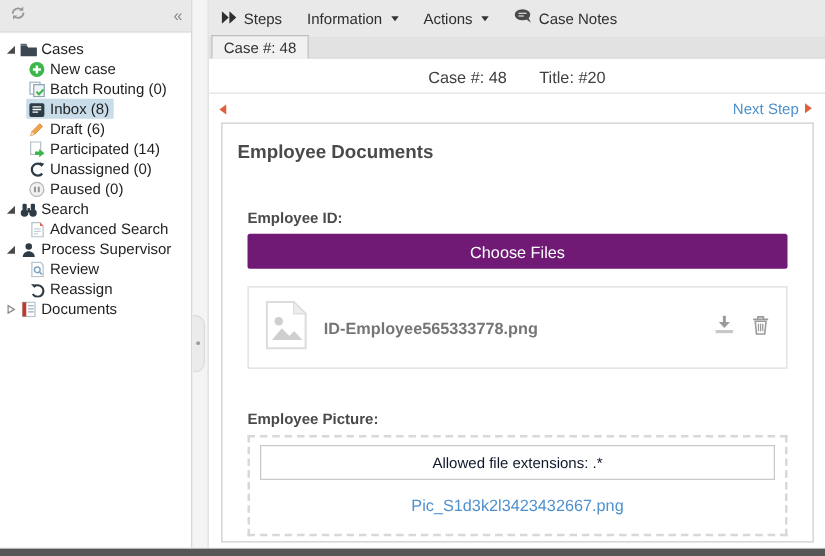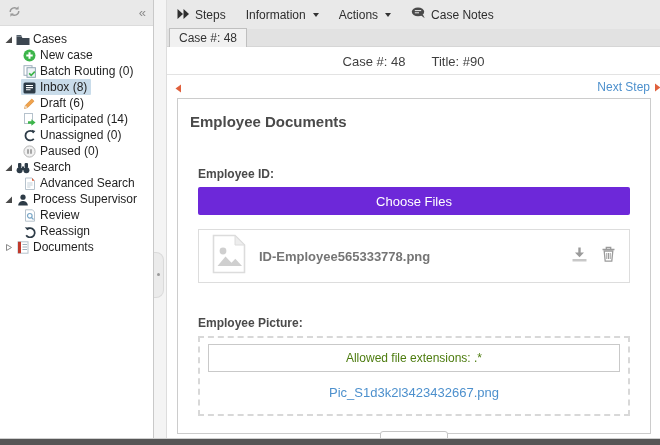--- a/index.html
+++ b/index.html
@@ -37,38 +37,38 @@
   .caret { width:0; height:0; border-left:3.5px solid transparent; border-right:3.5px solid transparent;
     border-top:4px solid #333; margin-left:2px; }
   .tabbar { height:18px; background:#e2e2e2; display:flex; align-items:flex-end; padding-left:2px;
     flex:0 0 18px; border-bottom:1px solid #d6d6d6; }
   .tab { background:#f1f1f1; border:1px solid #bfbfbf; border-bottom:none; font-size:12px; color:#333;
     padding:2px 9px 2px 9px; margin-bottom:-1px; cursor:pointer; }
 
   .content { flex:1; background:#fff; display:flex; flex-direction:column; overflow:hidden; }
   .case-header { display:flex; justify-content:center; gap:26px; padding:7px 0 5px; font-size:13px;
     color:#3f3f3f; border-bottom:1px solid #e3e3e3; }
-  .step-nav { display:flex; padding:4px 0 2px 7px; overflow:hidden; height:21px; }
+  .step-nav { display:flex; padding:4px 11px 2px 7px; overflow:hidden; height:21px; }
   .next-step { margin-left:auto; display:inline-flex; align-items:center; gap:4px; }
   .next-step a { color:#4d90cd; font-size:12px; text-decoration:none; cursor:pointer; }
   .next-arrow { margin-right:-4px; }
 
   .form-panel { margin:2px 9px 0 10px; border:1px solid #ccc; height:336px; padding:12px 10px 0 10px; }
   .form-heading { font-size:15px; font-weight:bold; color:#4a4a4a; margin:2px 0 0 2px; }
   .field-label { font-size:12px; font-weight:bold; color:#4a4a4a; margin:37px 0 0 10px; }
-  .choose-btn { display:block; width:calc(100% - 20px); margin:6px 10px 0; height:28px; background:#6d28d9;
+  .choose-btn { display:block; width:calc(100% - 20px); margin:6px 10px 0; height:28px; background:#701a75;
     color:#fff; border:none; border-radius:2px; font-size:13px; font-family:inherit; cursor:pointer; }
-  .file-row { margin:14px 10px 0; height:54px; border:1px solid #ddd; display:flex; align-items:center;
+  .file-row { margin:14px 10px 0; height:66px; border:1px solid #ddd; display:flex; align-items:center;
     padding:4px 13px; }
   .file-name { margin-left:13px; font-size:13px; font-weight:bold; color:#757575; }
   .file-actions { margin-left:auto; display:flex; align-items:center; gap:13px; }
   .file-actions svg { cursor:pointer; }
   .pic-label { margin-top:33px; }
   .dashed-box { margin:6px 10px 0; border:2px dashed #d8d8d8; padding:6px 8px 13px; text-align:center; }
-  .ext-box { border:1px solid #c9c9c9; height:28px; line-height:26px; font-size:12px; color:#4d7c0f;
+  .ext-box { border:1px solid #c9c9c9; height:28px; line-height:26px; font-size:12px; color:#0f172a;
     background:#fff; }
   .pic-link { display:inline-block; margin-top:13px; color:#4d90cd; font-size:13px; text-decoration:none;
     cursor:pointer; }
   .submit-wrap { text-align:center; margin-top:15px; }
   .submit-btn { background:#fff; border:1px solid #c5c5c5; border-radius:3px; padding:5px 13px;
     font-size:13px; color:#333; font-family:inherit; cursor:pointer; box-shadow:0 1px 1px rgba(0,0,0,.07); }
 
   .bottom-edge { height:6px; background:#565656; flex:0 0 6px; }
 </style>
 </head>
@@ -322,21 +322,21 @@
         </span>
       </div>
 
       <div class="tabbar">
         <span class="tab">Case #: 48</span>
       </div>
 
       <div class="content">
         <div class="case-header">
           <span>Case #: 48</span>
-          <span>Title: #90</span>
+          <span>Title: #20</span>
         </div>
 
         <div class="step-nav">
           <span><svg width="8" height="9" viewBox="0 0 8 9">
                 <path d="M7 0.5L1.5 4.5 7 8.5z" fill="#e0603c"></path>
               </svg></span>
           <span class="next-step">
             <a>Next Step</a>
             <span class="next-arrow"><svg width="10" height="9" viewBox="0 0 10 9">
                   <path d="M1 0.5l5.5 4L1 8.5z" fill="#e0603c"></path>

